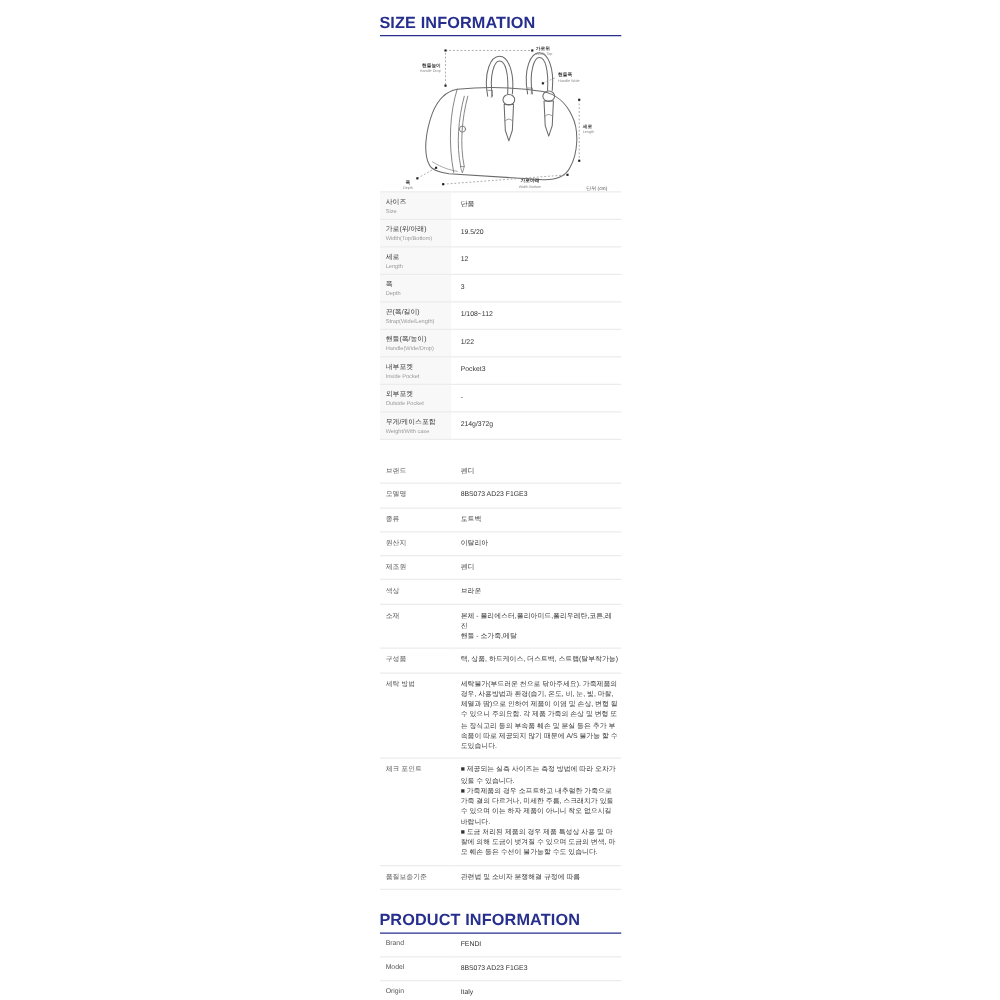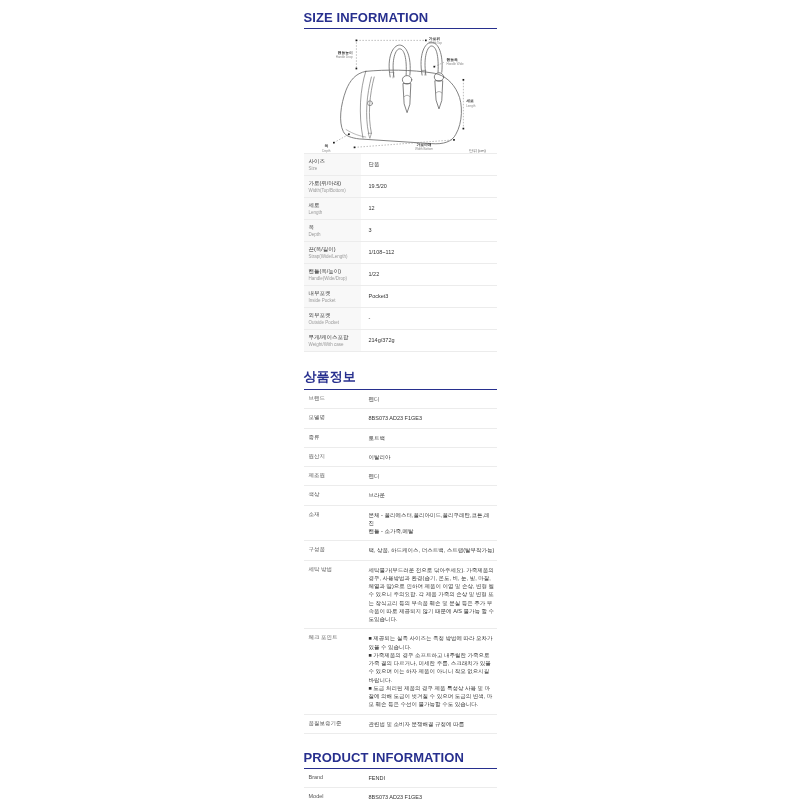--- a/index.html
+++ b/index.html
@@ -171,21 +171,20 @@
               <span class="lko">무게/케이스포함</span>
               <span class="len">Weight/With case</span>
             </th>
           <td>214g/372g</td>
         </tr>
       </tbody>
     </table>
   </section>
 
   <section class="info-sec">
-    <h2 class="sec-title">상품정보</h2>
     <table class="tbl info-tbl">
       <tbody>
         <tr>
           <th>브랜드</th>
           <td>펜디</td>
         </tr>
         <tr>
           <th>모델명</th>
           <td>8BS073 AD23 F1GE3</td>
         </tr>

